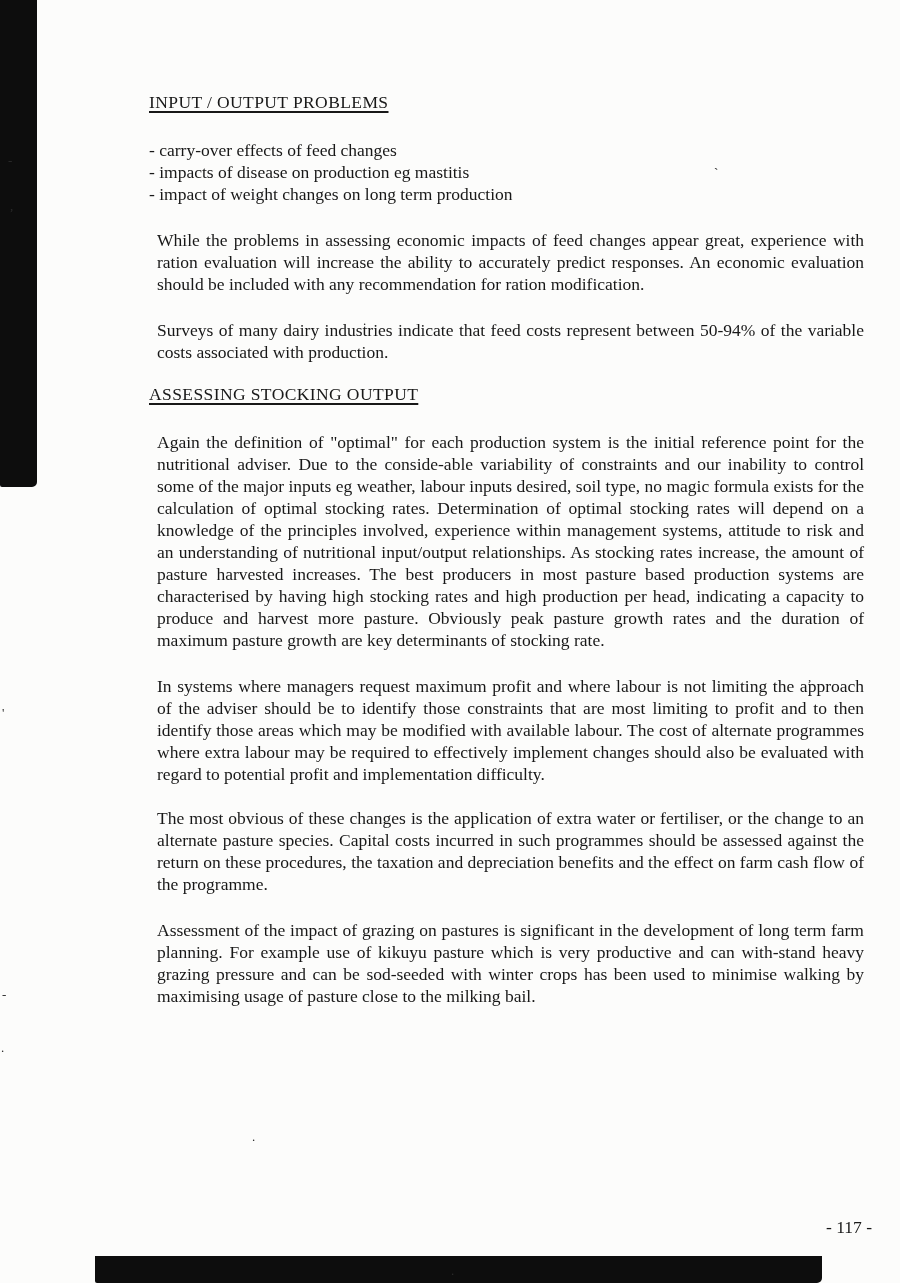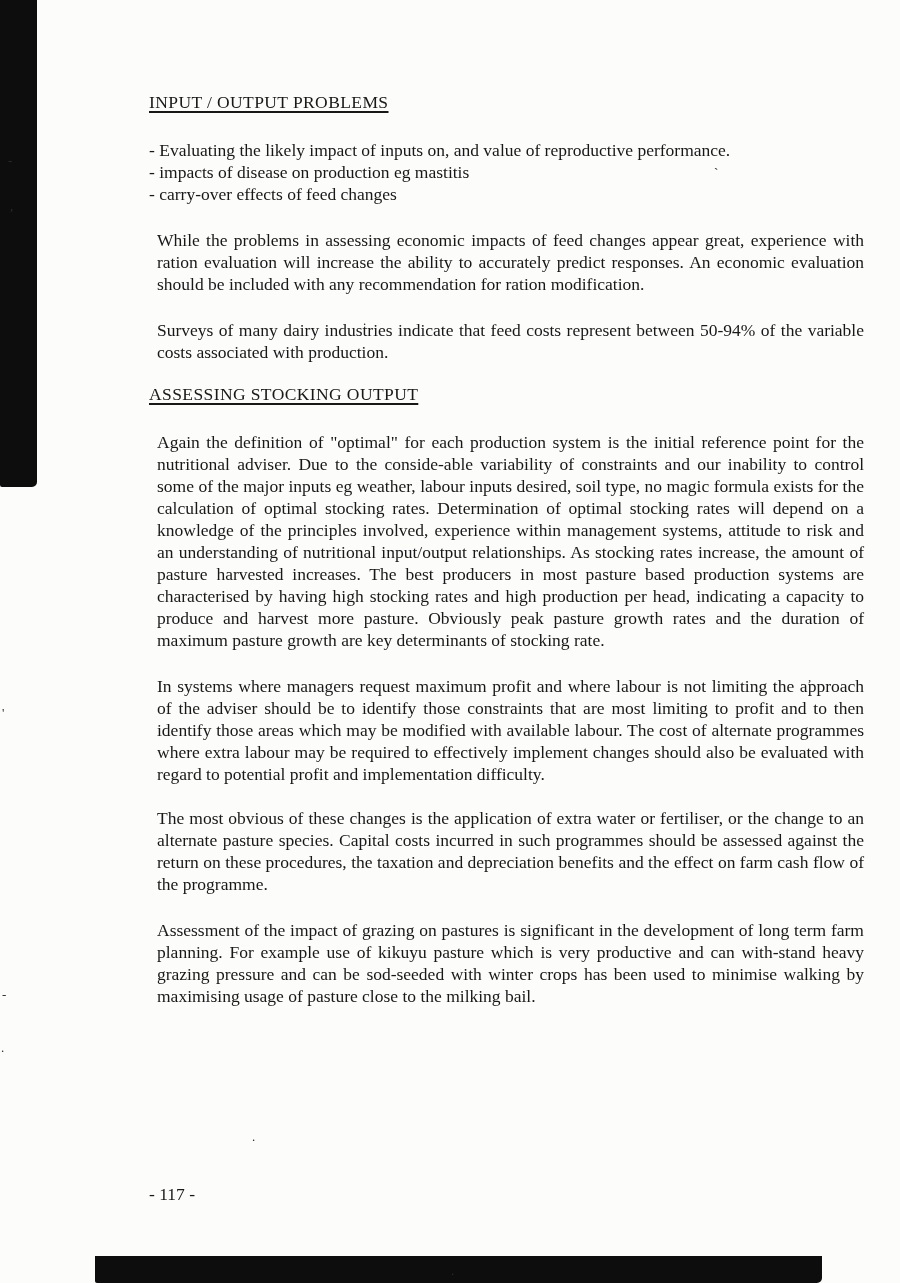--- a/index.html
+++ b/index.html
@@ -35,22 +35,22 @@
     text-align: justify;
   }
   .problem-list { text-align: left; }
   .problem-list .list-line { line-height: 22px; }
   .mb20 { margin-bottom: 20px !important; }
   .mb22 { margin-bottom: 22px !important; }
   .mb24 { margin-bottom: 24px !important; }
   .mb26 { margin-bottom: 26px !important; }
   .page-number {
     position: absolute;
-    left: 149px; top: 1183px; width: 723px;
-    text-align: left;
+    left: 149px; top: 1216px; width: 723px;
+    text-align: right;
     font-size: 17.5px;
     line-height: 22px;
   }
   .artifact-bar {
     position: absolute;
     border-radius: 0 0 5px 2px;
   }
   .speck {
     position: absolute;
     font-size: 13px;
@@ -61,23 +61,23 @@
 </head>
 <body>
 
 <div class="page">
 
   <div class="content">
 
     <h2 class="mb26">INPUT / OUTPUT PROBLEMS</h2>
 
     <div class="problem-list mb24">
-      <div class="list-line">- Evaluating the likely impact of inputs on, and value of reproductive performance.</div>
+      <div class="list-line">- carry-over effects of feed changes</div>
       <div class="list-line">- impacts of disease on production eg mastitis</div>
-      <div class="list-line">- carry-over effects of feed changes</div>
+      <div class="list-line">- impact of weight changes on long term production</div>
     </div>
 
     <p class="mb24">While the problems in assessing economic impacts of feed changes appear great, experience with ration evaluation will increase the ability to accurately predict responses. An economic evaluation should be included with any recommendation for ration modification.</p>
 
     <p class="mb20">Surveys of many dairy industries indicate that feed costs represent between 50-94% of the variable costs associated with production.</p>
 
     <h2 class="mb26">ASSESSING STOCKING OUTPUT</h2>
 
     <p class="mb24">Again the definition of "optimal" for each production system is the initial reference point for the nutritional adviser. Due to the conside-able variability of constraints and our inability to control some of the major inputs eg weather, labour inputs desired, soil type, no magic formula exists for the calculation of optimal stocking rates. Determination of optimal stocking rates will depend on a knowledge of the principles involved, experience within management systems, attitude to risk and an understanding of nutritional input/output relationships. As stocking rates increase, the amount of pasture harvested increases. The best producers in most pasture based production systems are characterised by having high stocking rates and high production per head, indicating a capacity to produce and harvest more pasture. Obviously peak pasture growth rates and the duration of maximum pasture growth are key determinants of stocking rate.</p>
 

